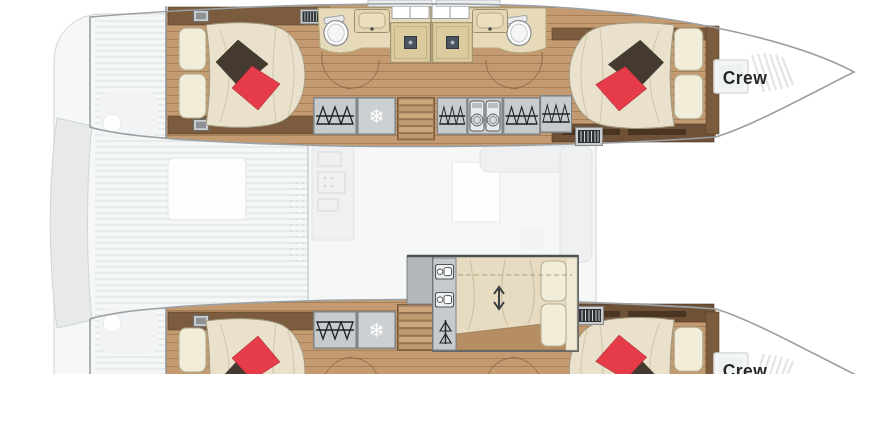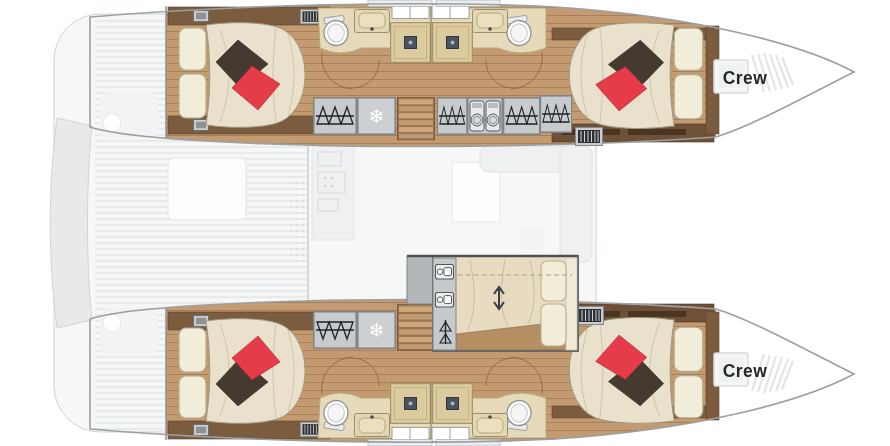--- a/index.html
+++ b/index.html
@@ -1,16 +1,16 @@
 <!DOCTYPE html>
 <html><head>
 <meta charset="utf-8">
 <style>
   html,body{margin:0;padding:0;background:#ffffff;}
-  .stage{position:relative;width:890px;height:446px;background:#fff;overflow:hidden;
+  .stage{position:relative;width:890px;height:374px;background:#fff;overflow:hidden;
          font-family:"Liberation Sans", sans-serif;}
   svg{position:absolute;left:0;top:0;}
   text.crew{font-family:"Liberation Sans", sans-serif;font-weight:bold;font-size:17.5px;letter-spacing:.4px;}
 </style>
 </head>
 <body>
 
 <div class="stage">
 <svg viewBox="0 0 890 446" width="890" height="446">
   <defs>

